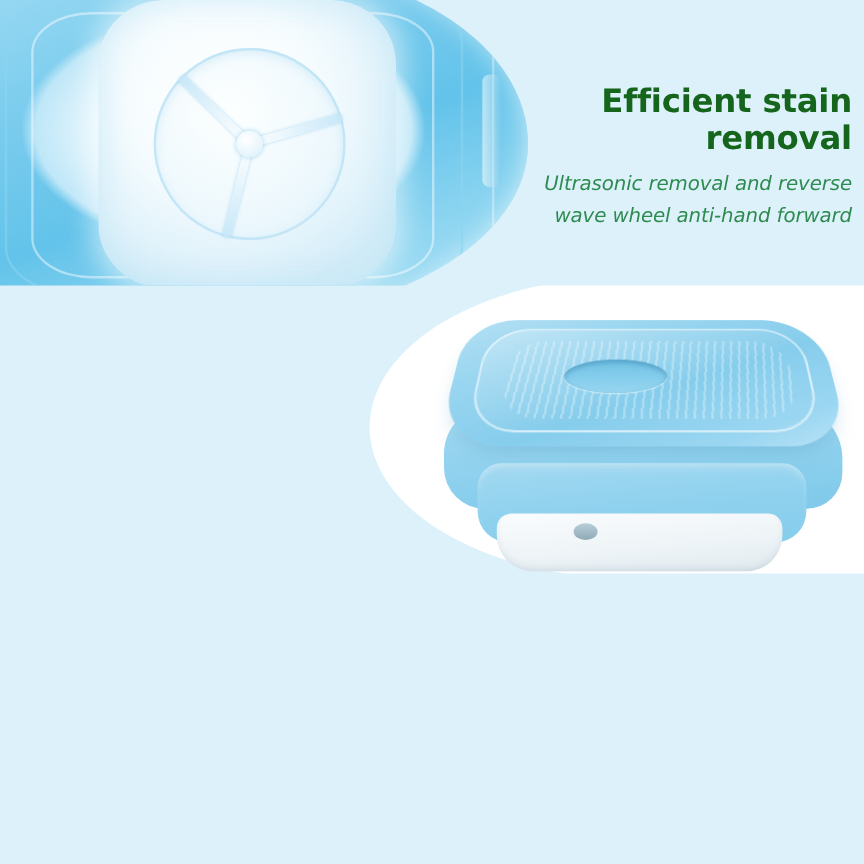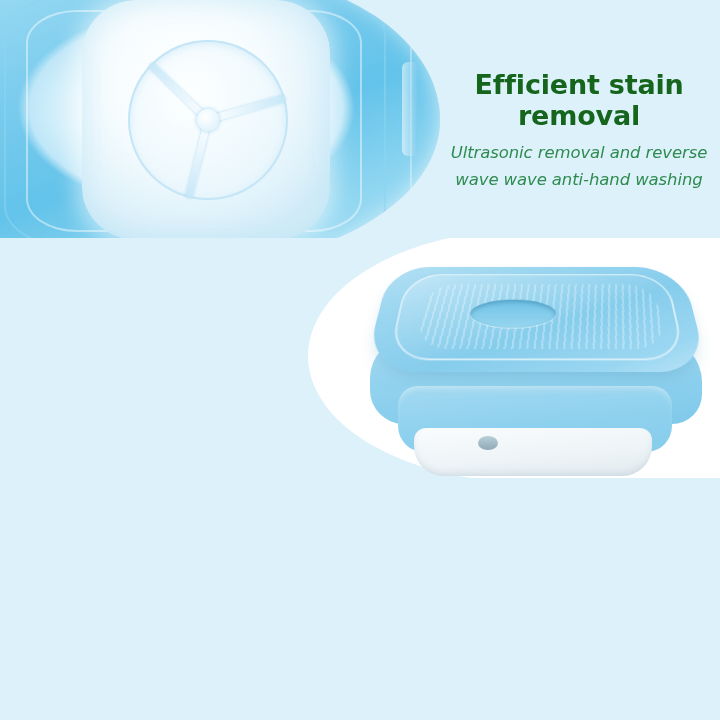--- a/index.html
+++ b/index.html
@@ -29,21 +29,21 @@
   }
   .body-copy {
     color:#2e8b4f;
     font-style:italic;
     font-size:16.5px;
     line-height:1.62;
     letter-spacing:-0.1px;
   }
   .body-copy .ln { display:block; white-space:nowrap; }
 
-  #text-stain  { left:448px; top:70px;  width:262px; text-align:center; }
+  #text-stain  { left:448px; top:70px;  width:262px; text-align:right; }
   #text-stain .body-copy { margin-top:9px; }
 
   
   .photo { position:absolute; }
   #photo-tub {
     left:-30px; top:-28px; width:470px; height:296px;
     border-radius:0 48% 55% 0 / 0 50% 50% 0;
     background:
       radial-gradient(ellipse 64% 60% at 46% 46%, #f3fbff 0%, #e8f7fd 34%, #bfe7f8 52%, transparent 56%),
       linear-gradient(160deg,#9fdcf4 0%, #7dcdee 28%, #63c3ea 55%, #8fd6f1 78%, #b9e6f7 100%);
@@ -169,21 +169,21 @@
           <div class="blade b3"></div>
           <div class="hub"></div>
         </div>
       </div>
     </div>
 
     <div class="text-block" id="text-stain">
       <div class="heading">Efficient stain removal</div>
       <div class="body-copy">
         <span class="ln">Ultrasonic removal and reverse</span>
-        <span class="ln">wave wave anti-hand washing</span>
+        <span class="ln">wave wheel anti-hand forward</span>
       </div>
     </div>
   </div>
 
   <div class="section" id="section-fold">
 
     <div class="photo" id="photo-oval"></div>
 
     <div class="photo" id="photo-fold-wrap">
       <div id="photo-fold">

